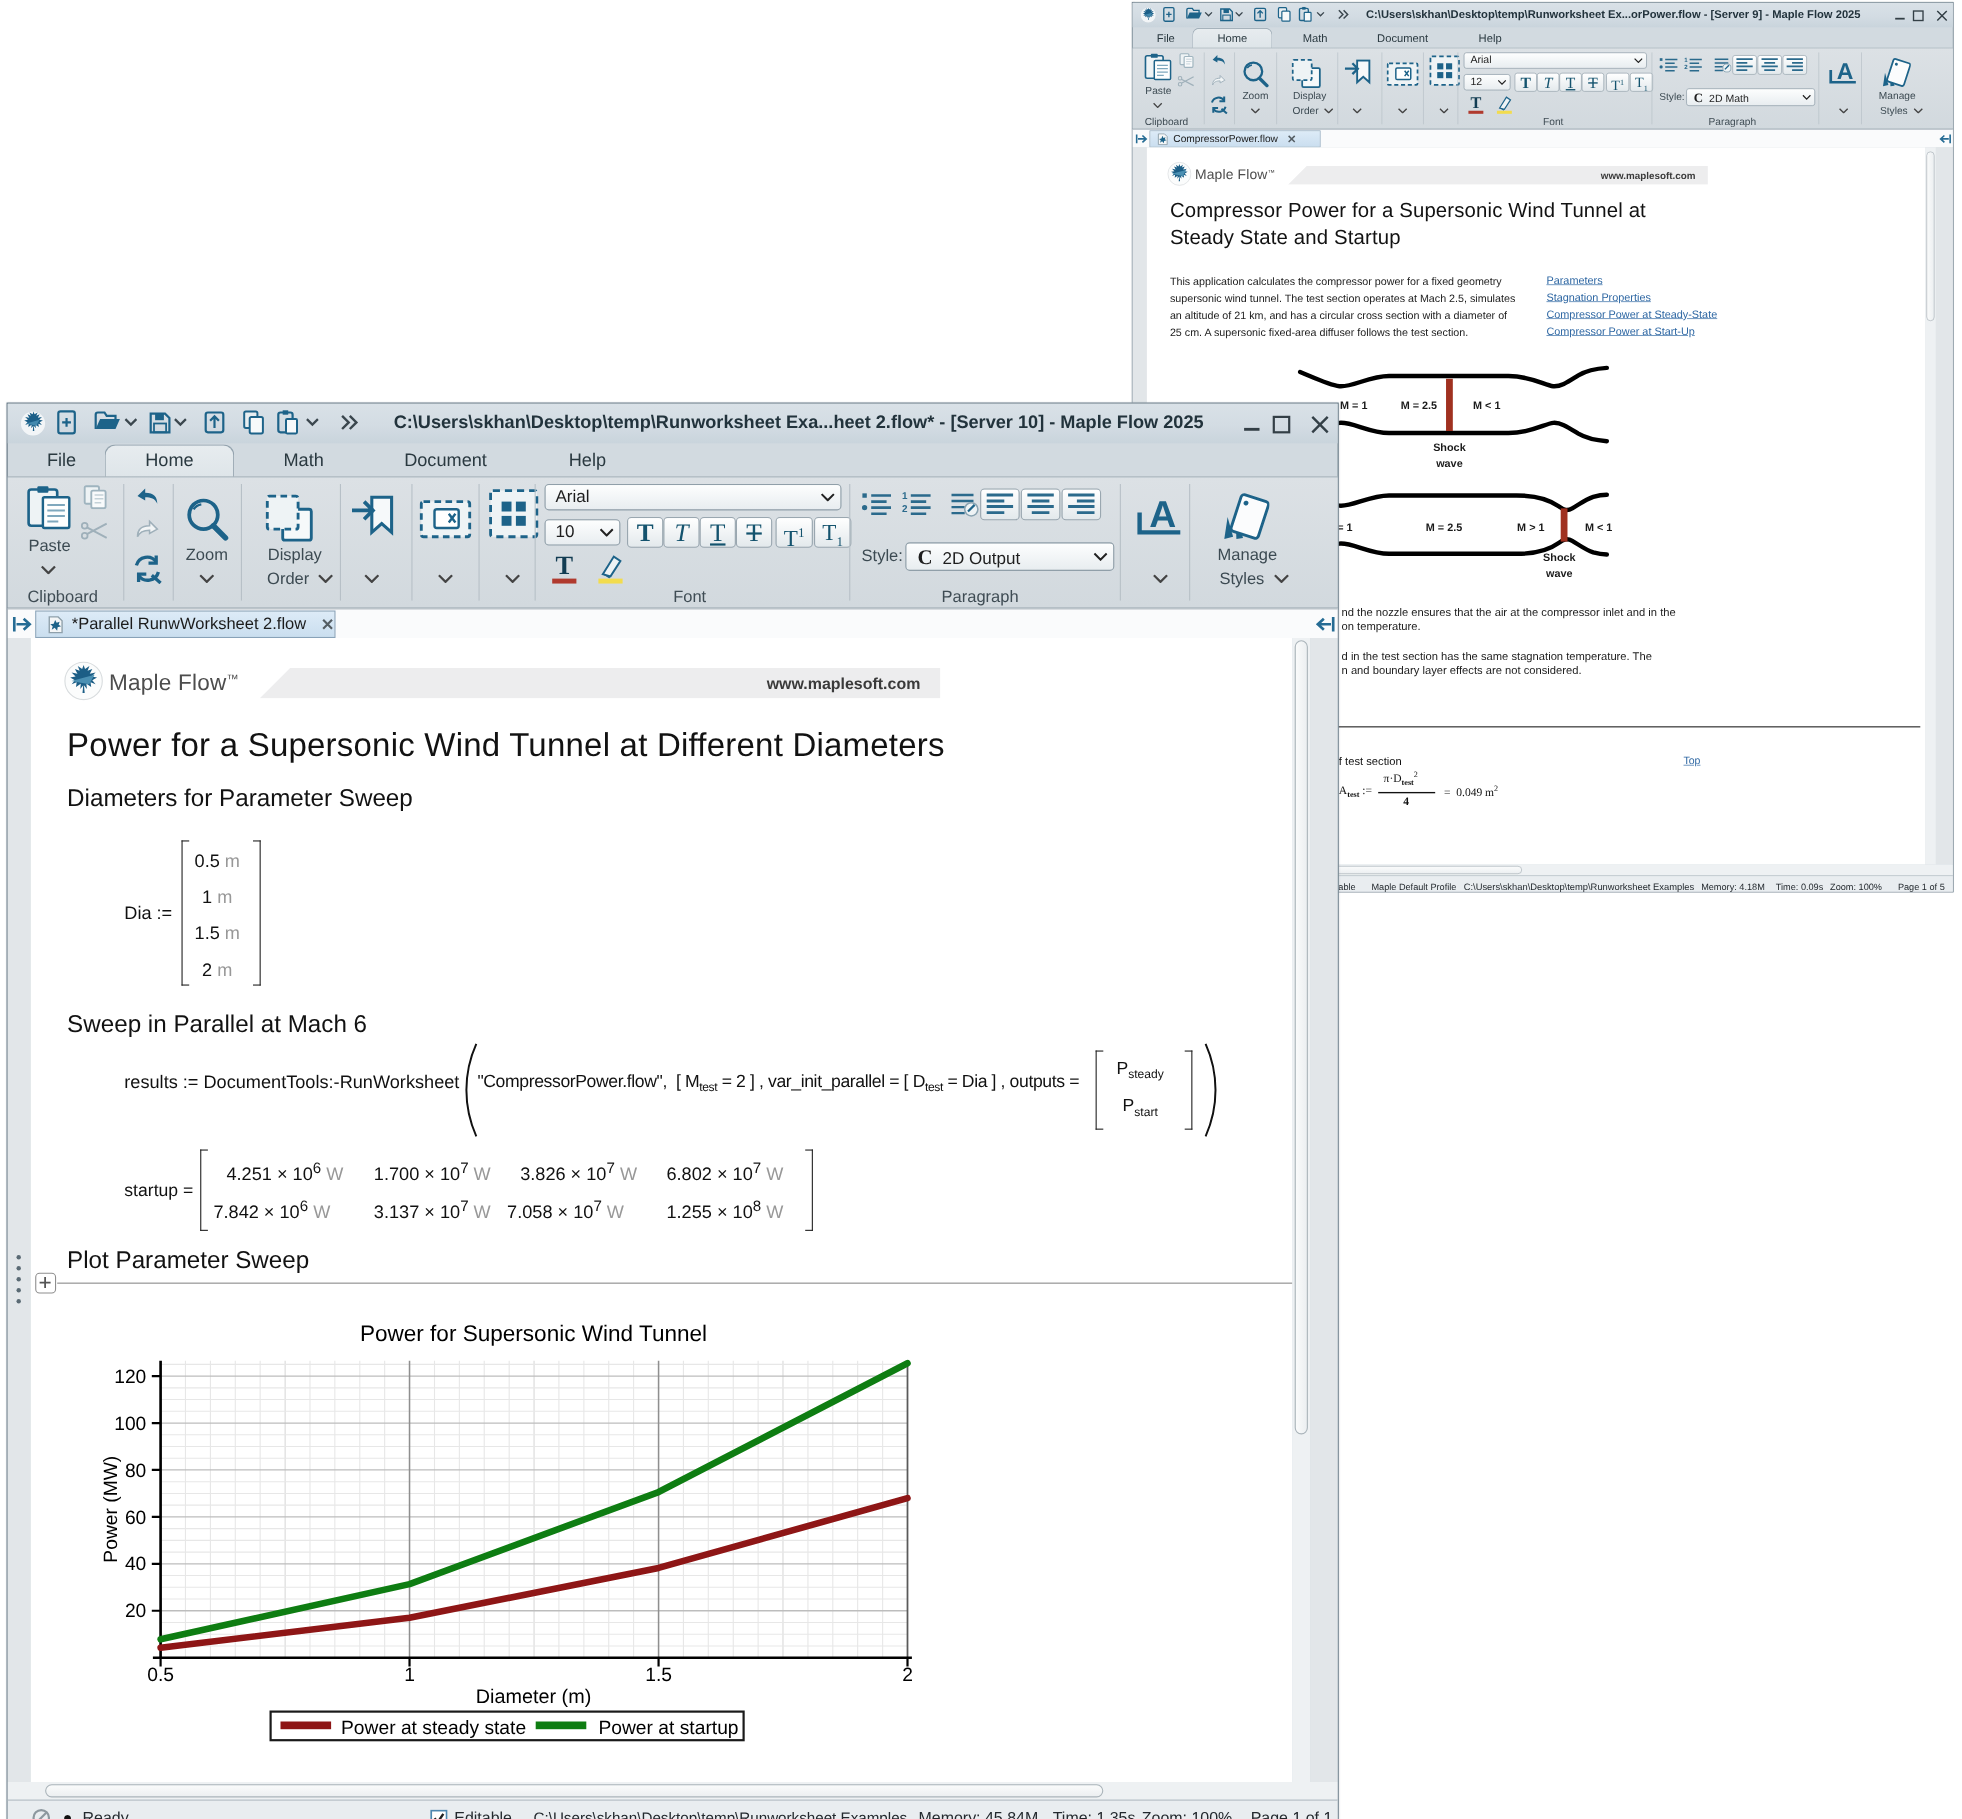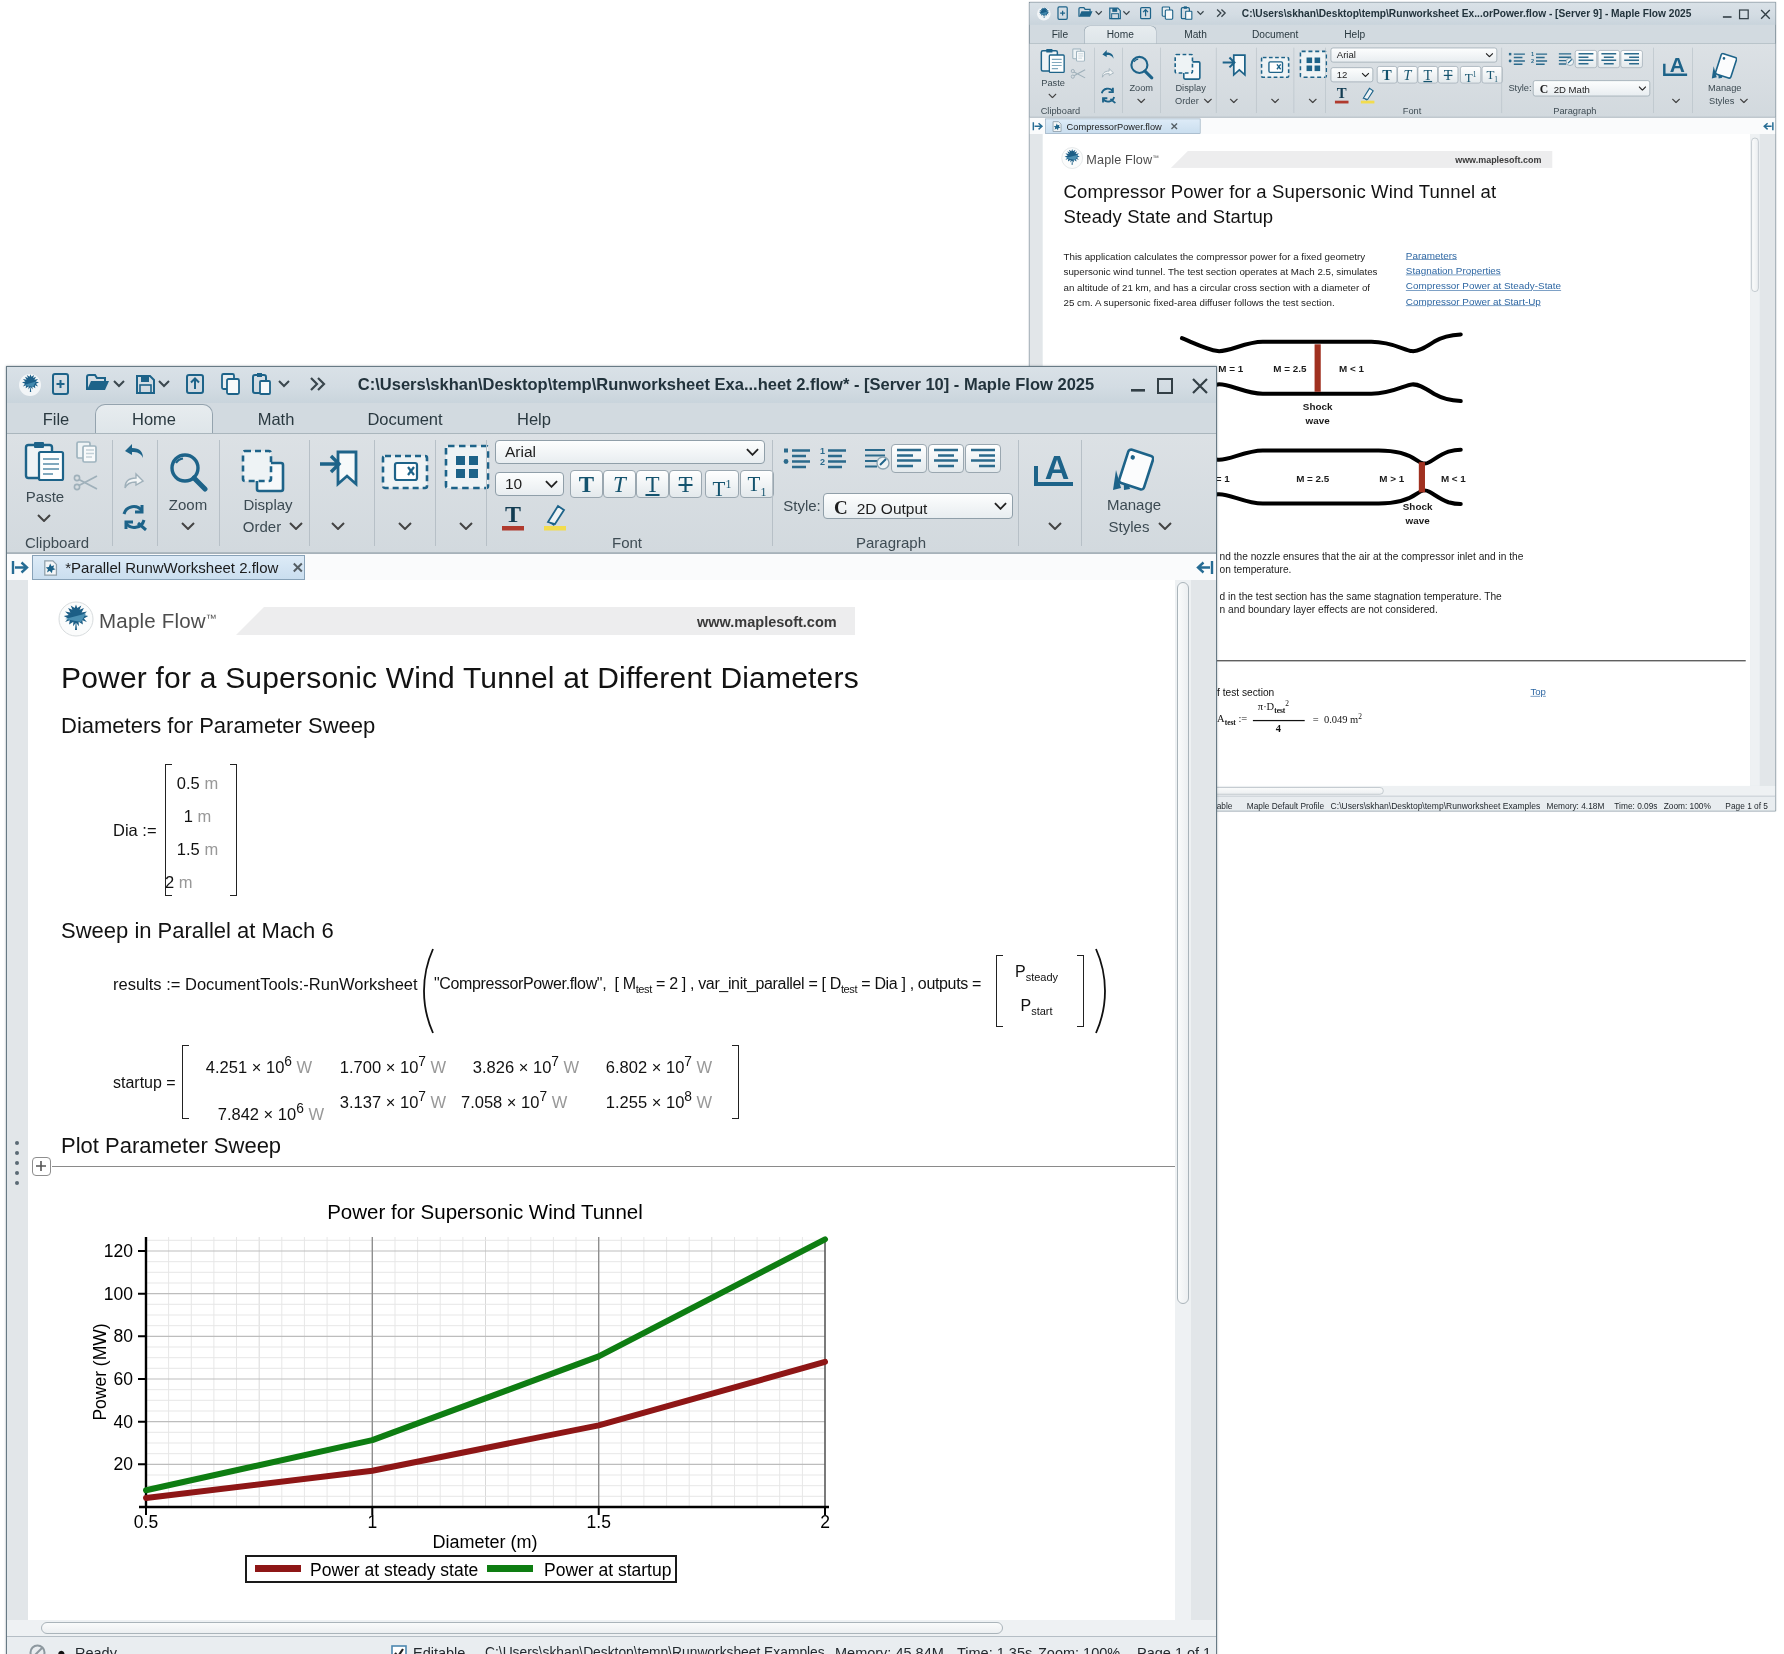--- a/index.html
+++ b/index.html
@@ -612,39 +612,39 @@
         <div class="banner"></div>
         <div class="wmaple">www.maplesoft.com</div>
         <div class="h1" style="left:33px;top:81px">Power for a Supersonic Wind Tunnel at Different Diameters</div>
         <div class="h2" style="left:33px;top:133px">Diameters for Parameter Sweep</div>
         <div class="mtx" style="left:85px;top:241px">Dia := </div>
         <div class="brk brkL" style="left:137px;top:184px;height:132px"></div>
         <div class="brk brkR" style="left:202px;top:184px;height:132px"></div>
         <div class="mtx" style="left:137px;top:194px;width:65px;text-align:center">0.5 <span class="gr">m</span></div>
         <div class="mtx" style="left:137px;top:227px;width:65px;text-align:center">1 <span class="gr">m</span></div>
         <div class="mtx" style="left:137px;top:260px;width:65px;text-align:center">1.5 <span class="gr">m</span></div>
-        <div class="mtx" style="left:137px;top:293px;width:65px;">2 <span class="gr">m</span></div>
+        <div class="mtx" style="left:137px;top:293px;width:65px;text-align:center">2 <span class="gr">m</span></div>
         <div class="h2" style="left:33px;top:338px">Sweep in Parallel at Mach 6</div>
         <div class="mtx" style="left:85px;top:395px;font-size:16.5px">results := DocumentTools:-RunWorksheet</div>
         <svg class="ric" style="left:391px;top:367px" width="18" height="88" viewBox="0 0 18 88">
           <path d="M14 2 Q5 22 5 44 Q5 66 14 86" fill="none" stroke="#111" stroke-width="1.8"></path>
         </svg>
         <div class="mtx" style="left:406px;top:395px;font-size:16px;letter-spacing:-.35px">"CompressorPower.flow",&nbsp; [ M<sub style="font-size:11px">test</sub> = 2 ] , var_init_parallel = [ D<sub style="font-size:11px">test</sub> = Dia ] , outputs =</div>
         <div class="brk brkL" style="left:968px;top:375px;height:72px"></div>
         <div class="brk brkR" style="left:1049px;top:375px;height:72px"></div>
         <div class="mtx" style="left:968px;top:383px;width:81px;text-align:center;font-size:16px">P<sub style="font-size:11px">steady</sub></div>
         <div class="mtx" style="left:968px;top:417px;width:81px;text-align:center;font-size:16px">P<sub style="font-size:11px">start</sub></div>
         <svg class="ric" style="left:1064px;top:367px" width="18" height="88" viewBox="0 0 18 88">
           <path d="M4 2 Q13 22 13 44 Q13 66 4 86" fill="none" stroke="#111" stroke-width="1.8"></path>
         </svg>
         <div class="mtx" style="left:85px;top:494px;font-size:16px">startup = </div>
         <div class="brk brkL" style="left:154px;top:465px;height:74px"></div>
         <div class="brk brkR" style="left:704px;top:465px;height:74px"></div>
         <div class="mtx" style="left:166px;top:474px;width:130px;text-align:center;font-size:16.5px">4.251 × 10<sup>6</sup> <span class="gr">W</span></div>
-        <div class="mtx" style="left:166px;top:521px;width:130px;text-align:right;font-size:16.5px">7.842 × 10<sup>6</sup> <span class="gr">W</span></div>
+        <div class="mtx" style="left:166px;top:509px;width:130px;text-align:left;font-size:16.5px">7.842 × 10<sup>6</sup> <span class="gr">W</span></div>
         <div class="mtx" style="left:300px;top:474px;width:130px;text-align:center;font-size:16.5px">1.700 × 10<sup>7</sup> <span class="gr">W</span></div>
         <div class="mtx" style="left:300px;top:509px;width:130px;text-align:center;font-size:16.5px">3.137 × 10<sup>7</sup> <span class="gr">W</span></div>
         <div class="mtx" style="left:433px;top:474px;width:130px;text-align:center;font-size:16.5px">3.826 × 10<sup>7</sup> <span class="gr">W</span></div>
         <div class="mtx" style="left:433px;top:509px;width:130px;text-align:left;font-size:16.5px">7.058 × 10<sup>7</sup> <span class="gr">W</span></div>
         <div class="mtx" style="left:566px;top:474px;width:130px;text-align:center;font-size:16.5px">6.802 × 10<sup>7</sup> <span class="gr">W</span></div>
         <div class="mtx" style="left:566px;top:509px;width:130px;text-align:center;font-size:16.5px">1.255 × 10<sup>8</sup> <span class="gr">W</span></div>
         <div class="h2" style="left:33px;top:553px">Plot Parameter Sweep</div>
         <div style="position:absolute;left:24px;top:586px;width:1123px;height:1px;background:#8a8a8a"></div>
         <div style="position:absolute;left:4px;top:577px;width:19px;height:19px;border:1.4px solid #8e8e8e;border-radius:4px;background:#fff;box-sizing:border-box"><svg width="16" height="16" viewBox="0 0 16 16">
             <path d="M8 3 V13 M3 8 H13" stroke="#555" stroke-width="1.6"></path>

